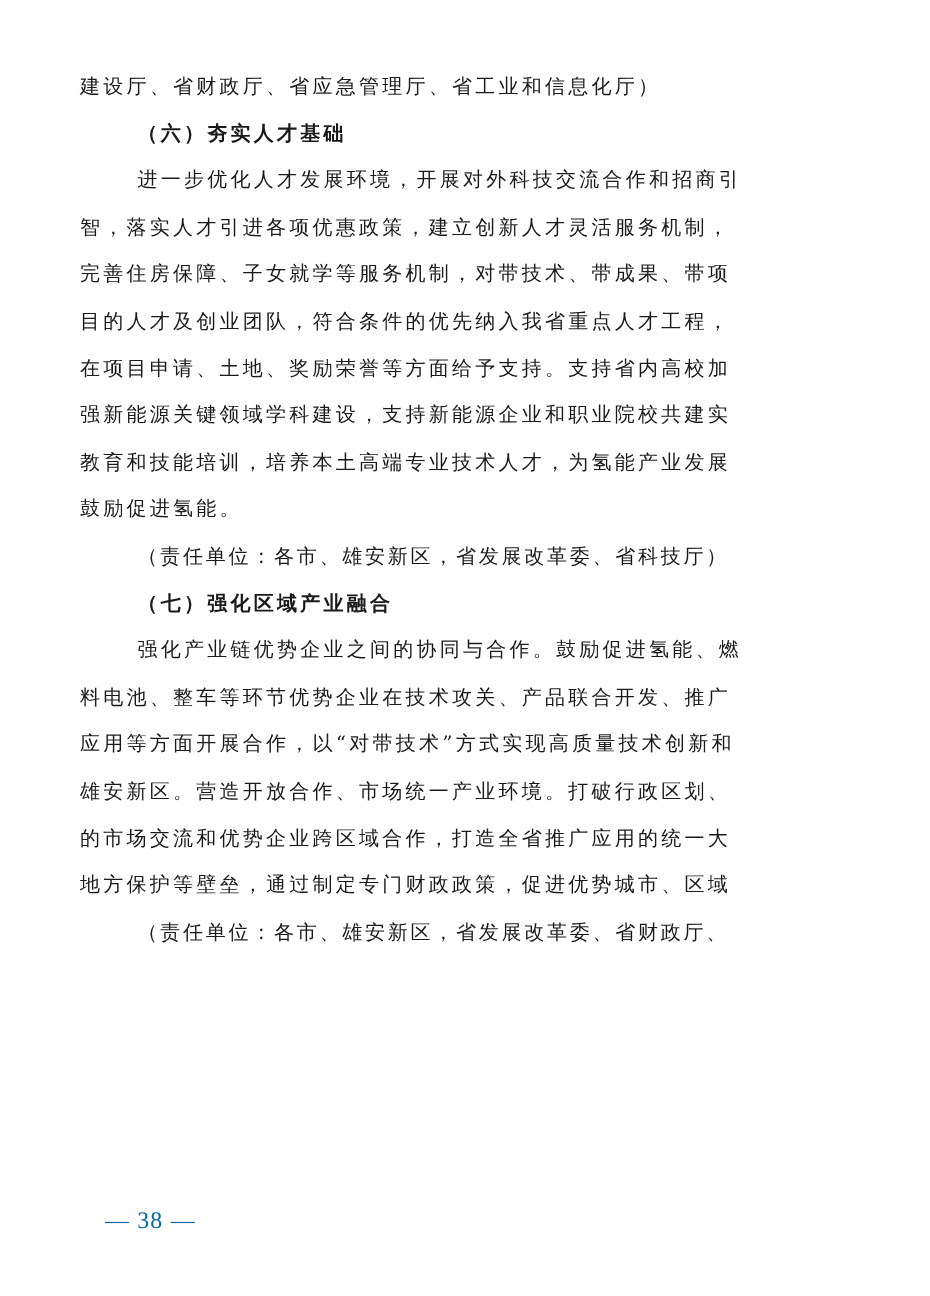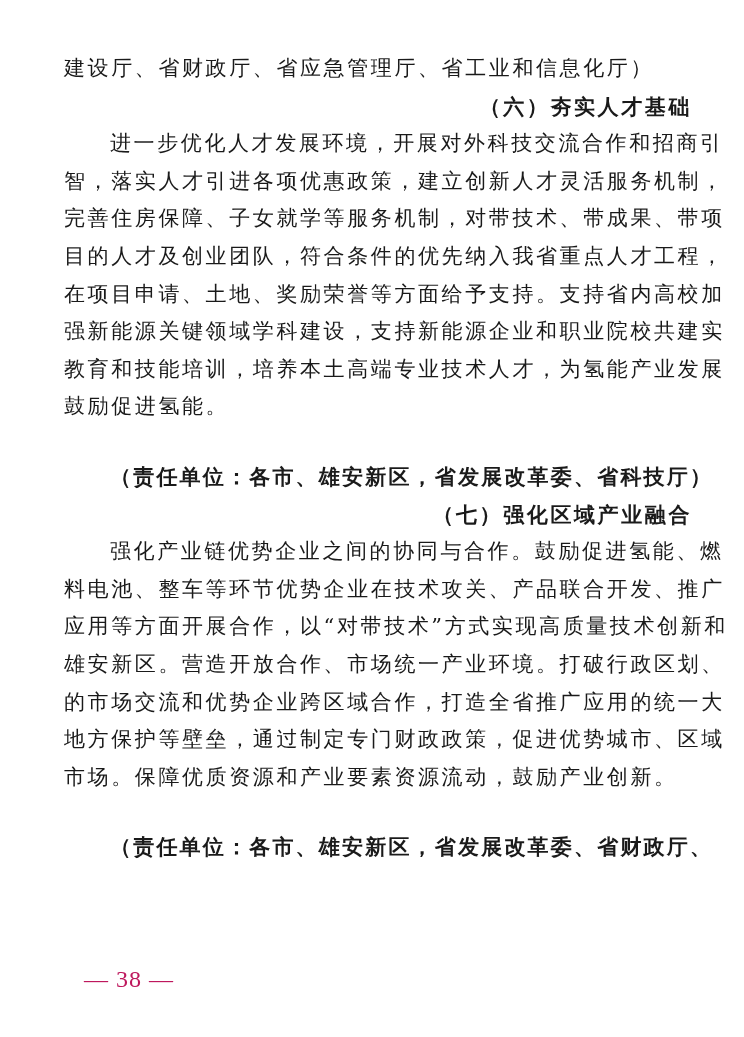--- a/index.html
+++ b/index.html
@@ -15,46 +15,44 @@
       font-family: "DejaVu Serif", "Liberation Serif", serif;
       color: #1a1a1a;
     }
     .page {
       position: absolute;
       left: 64px;
       top: 50px;
       width: 628px;
     }
     .line {
-      font-size: 21px;
+      font-size: 16px;
       line-height: 37.6px;
       height: 37.6px;
       letter-spacing: 2.6px;
       white-space: nowrap;
       overflow: visible;
     }
     .indent {
       padding-left: 46px;
     }
     .heading {
       font-weight: bold;
-      text-align: right;
     }
     .resp {
-      font-weight: bold;
+      font-weight: normal;
       letter-spacing: 2.2px;
-      margin-top: 32px;
     }
     .footer {
       position: absolute;
       left: 84px;
       top: 966px;
       font-family: "Liberation Serif", serif;
-      font-size: 24px;
-      color: #be185d;
+      font-size: 19px;
+      color: #0369a1;
       letter-spacing: 1px;
     }
   </style>
 </head>
 <body>
 
 <div class="page">
   <div class="line">建设厅、省财政厅、省应急管理厅、省工业和信息化厅）</div>
   <div class="line indent heading">（六）夯实人才基础</div>
   <div class="line indent">进一步优化人才发展环境，开展对外科技交流合作和招商引</div>
@@ -66,17 +64,16 @@
   <div class="line">教育和技能培训，培养本土高端专业技术人才，为氢能产业发展</div>
   <div class="line">鼓励促进氢能。</div>
   <div class="line indent resp">（责任单位：各市、雄安新区，省发展改革委、省科技厅）</div>
   <div class="line indent heading">（七）强化区域产业融合</div>
   <div class="line indent">强化产业链优势企业之间的协同与合作。鼓励促进氢能、燃</div>
   <div class="line">料电池、整车等环节优势企业在技术攻关、产品联合开发、推广</div>
   <div class="line">应用等方面开展合作，以“对带技术”方式实现高质量技术创新和</div>
   <div class="line">雄安新区。营造开放合作、市场统一产业环境。打破行政区划、</div>
   <div class="line">的市场交流和优势企业跨区域合作，打造全省推广应用的统一大</div>
   <div class="line">地方保护等壁垒，通过制定专门财政政策，促进优势城市、区域</div>
-  <div class="line">市场。保障优质资源和产业要素资源流动，鼓励产业创新。</div>
   <div class="line indent resp">（责任单位：各市、雄安新区，省发展改革委、省财政厅、</div>
 </div>
 
 <div class="footer">— 38 —</div>
 
 </body></html>

